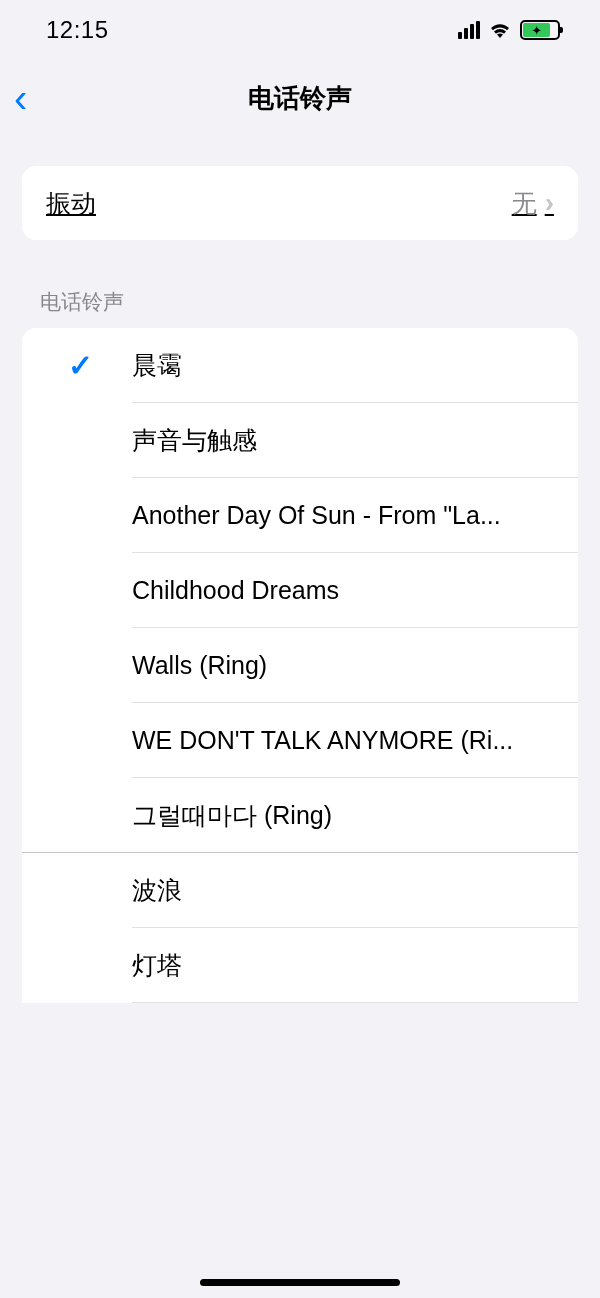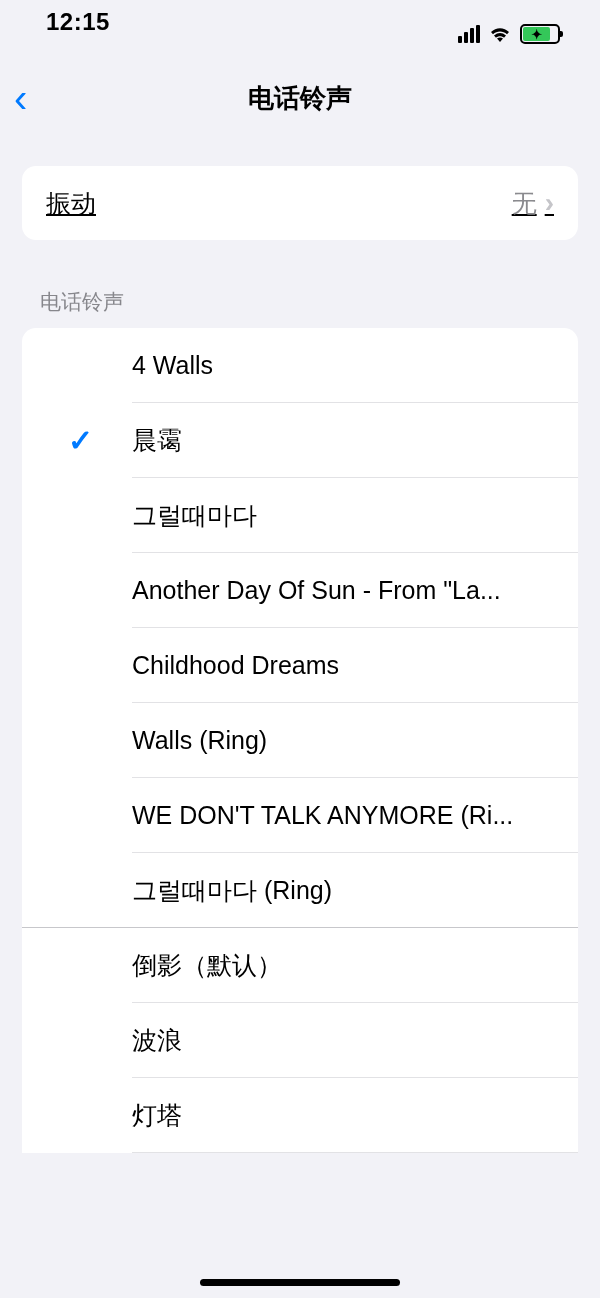--- a/index.html
+++ b/index.html
@@ -14,23 +14,24 @@
       background: #f2f2f7;
       font-family: -apple-system, "SF Pro Text", "Helvetica Neue", Arial, sans-serif;
       overflow: hidden;
       position: relative;
     }
     
     .status-bar {
       height: 60px;
       display: flex;
       justify-content: space-between;
-      padding: 8px 40px 0 46px;
+      align-items: center;
+      padding: 0 40px 0 46px;
       font-size: 24px;
-      font-weight: 700;
+      font-weight: 400;
     }
     .status-time {
       letter-spacing: 0.5px;
     }
     .status-icons {
       display: flex;
       align-items: center;
       gap: 8px;
     }
     .signal-bars {
@@ -245,48 +246,42 @@
       <div class="cell-label">振动</div>
       <div class="cell-value">无</div>
       <div class="cell-chevron">›</div>
     </div>
   </div>
 
   <div class="section-header">电话铃声</div>
 
   <div class="ringtone-list" id="ringtone-list">
       <div class="ringtone-row">
-        <span class="ringtone-label">4 Walls</span>
-      </div>
-      <div class="ringtone-row">
         <span class="ringtone-check">✓</span>
         <span class="ringtone-label">晨霭</span>
       </div>
       <div class="ringtone-row">
-        <span class="ringtone-label">그럴때마다</span>
+        <span class="ringtone-label">声音与触感</span>
       </div>
       <div class="ringtone-row">
         <span class="ringtone-label">Another Day Of Sun - From "La...</span>
       </div>
       <div class="ringtone-row">
         <span class="ringtone-label">Childhood Dreams</span>
       </div>
       <div class="ringtone-row">
         <span class="ringtone-label">Walls (Ring)</span>
       </div>
       <div class="ringtone-row">
         <span class="ringtone-label">WE DON'T TALK ANYMORE (Ri...</span>
       </div>
       <div class="ringtone-row last-of-section">
         <span class="ringtone-label">그럴때마다 (Ring)</span>
       </div>
       <div class="ringtone-row">
-        <span class="ringtone-label">倒影（默认）</span>
-      </div>
-      <div class="ringtone-row">
         <span class="ringtone-label">波浪</span>
       </div>
       <div class="ringtone-row">
         <span class="ringtone-label">灯塔</span>
       </div>
     </div>
 
 </div>
 
 <div class="home-indicator"></div>

